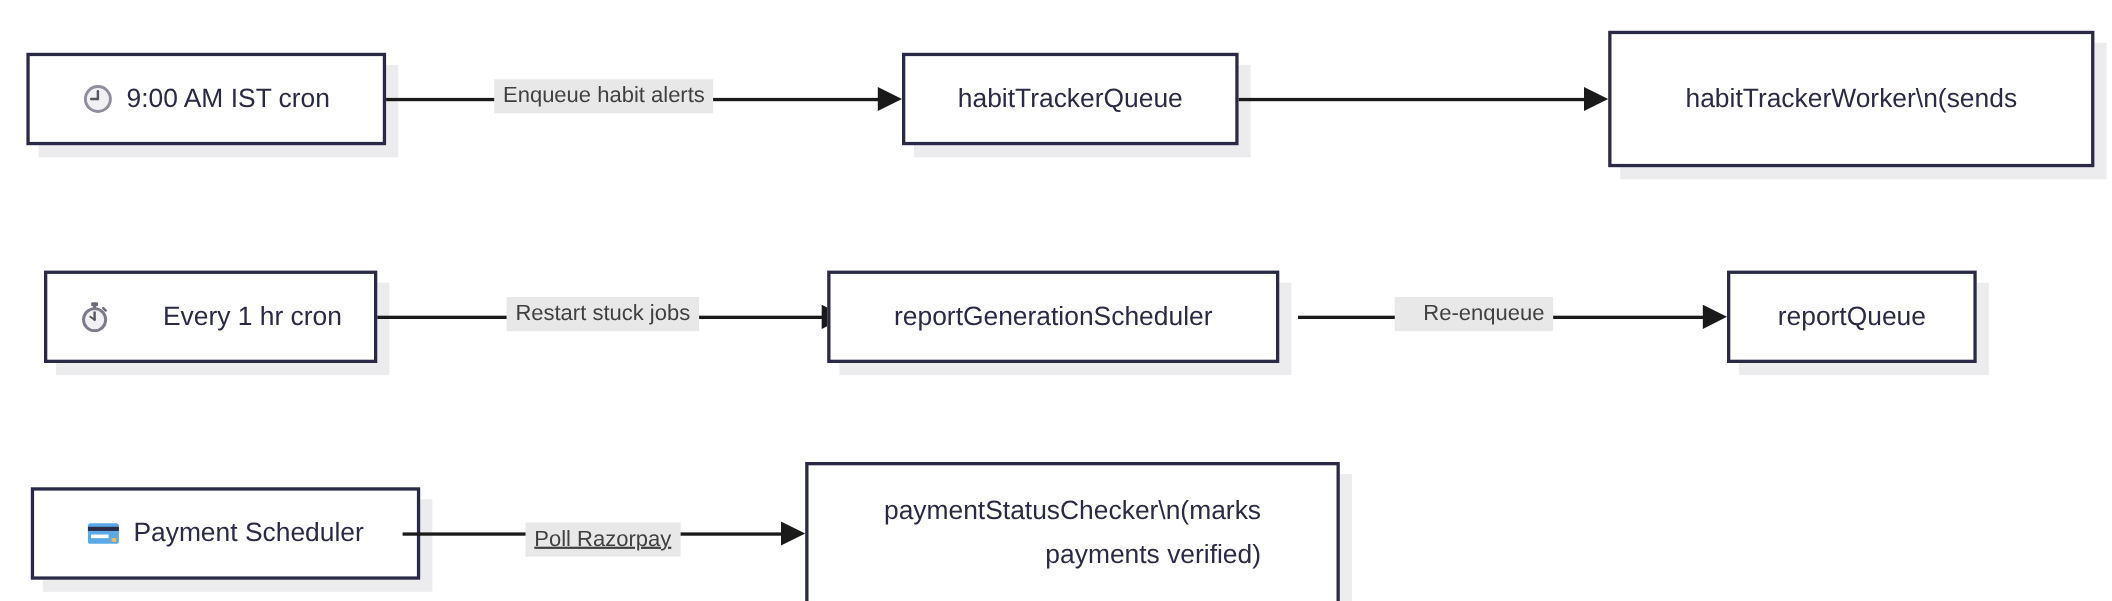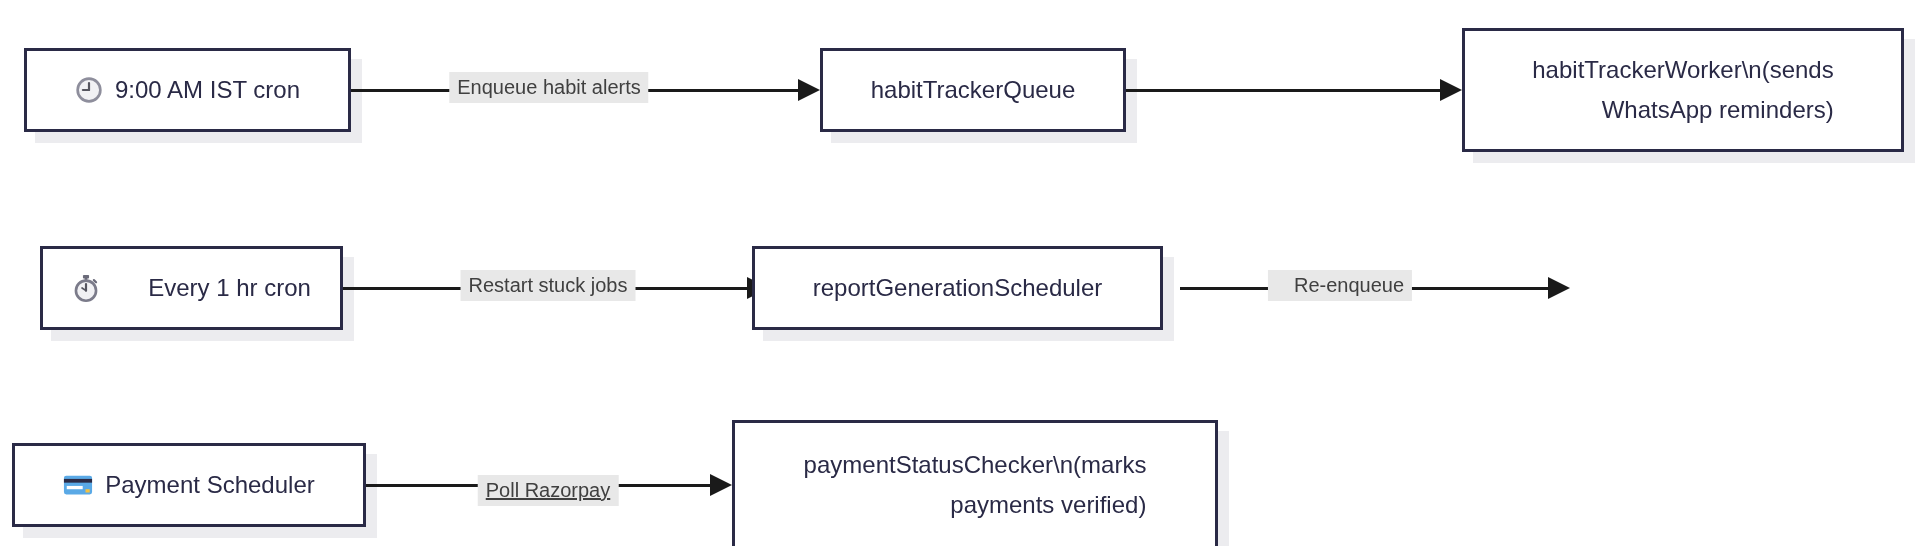--- a/index.html
+++ b/index.html
@@ -75,21 +75,21 @@
   #n-b2 { left: 752px;  top: 231px; width: 411px; height: 84px; }
   #n-c2 { left: 1570px; top: 231px; width: 227px; height: 84px; }
   #e3-line { left: 343px;  top: 272px; width: 406px; }
   #e3-head { left: 747px;  top: 262px; }
   #e3-label { left: 548px; top: 255px; }
   #e4-line { left: 1180px; top: 272px; width: 370px; }
   #e4-head { left: 1548px; top: 262px; }
   #e4-label { left: 1340px; top: 255px; padding-left: 26px; }
 
   
-  #n-a3 { left: 12px;   top: 428px; width: 354px; height: 84px; align-items: center; }
+  #n-a3 { left: 28px;   top: 428px; width: 354px; height: 84px; align-items: center; }
   #n-b3 { left: 732px;  top: 405px; width: 486px; height: 130px; }
   #e5-line { left: 366px;  top: 469px; width: 346px; }
   #e5-head { left: 710px;  top: 459px; }
   #e5-label { left: 548px; top: 460px; text-decoration: underline; }
 </style>
 </head>
 <body>
 
 <div class="canvas">
 
@@ -109,21 +109,20 @@
   <div class="node" id="n-b1">
     <span>habitTrackerQueue</span>
   </div>
 
   <div class="edge-line" id="e2-line"></div>
   <div class="arrow-head" id="e2-head"></div>
 
   <div class="node" id="n-c1">
     <div class="lines">
       <div>habitTrackerWorker\n(sends</div>
-      <div>WhatsApp reminders)</div>
     </div>
   </div>
 
   <div class="node" id="n-a2">
     <svg class="icon" width="28" height="28" viewBox="0 0 32 32">
       <rect x="12.5" y="1" width="7" height="4" rx="1" fill="#6b6b7a"></rect>
       <rect x="14.5" y="4" width="3" height="4" fill="#6b6b7a"></rect>
       <line x1="25" y1="7" x2="27.5" y2="9.5" stroke="#6b6b7a" stroke-width="2.5" stroke-linecap="round"></line>
       <circle cx="16" cy="19" r="11.5" fill="#f1f1f4" stroke="#7b7b8a" stroke-width="3"></circle>
       <line x1="16" y1="19" x2="16" y2="11.5" stroke="#55555f" stroke-width="2.5" stroke-linecap="round"></line>
@@ -137,20 +136,23 @@
   <div class="edge-label" id="e3-label">Restart stuck jobs</div>
 
   <div class="node" id="n-b2">
     <span>reportGenerationScheduler</span>
   </div>
 
   <div class="edge-line" id="e4-line"></div>
   <div class="arrow-head" id="e4-head"></div>
   <div class="edge-label" id="e4-label">Re-enqueue</div>
 
+  <div class="node" id="n-c2">
+    <span>reportQueue</span>
+  </div>
 
   <div class="node" id="n-a3">
     <svg class="icon" width="30" height="26" viewBox="0 0 32 26">
       <rect x="1" y="3" width="30" height="20" rx="2.5" fill="#5aa9e6"></rect>
       <rect x="1" y="6.5" width="30" height="4" fill="#2b2b46"></rect>
       <rect x="4" y="14" width="17" height="3.5" fill="#ffffff"></rect>
       <rect x="24" y="17.5" width="4.5" height="3.5" fill="#f5c242"></rect>
     </svg>
     <span>Payment Scheduler</span>
   </div>

